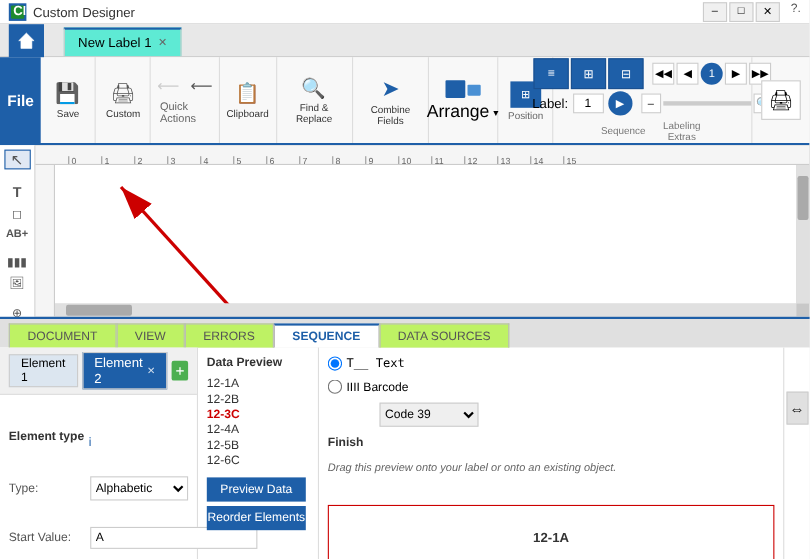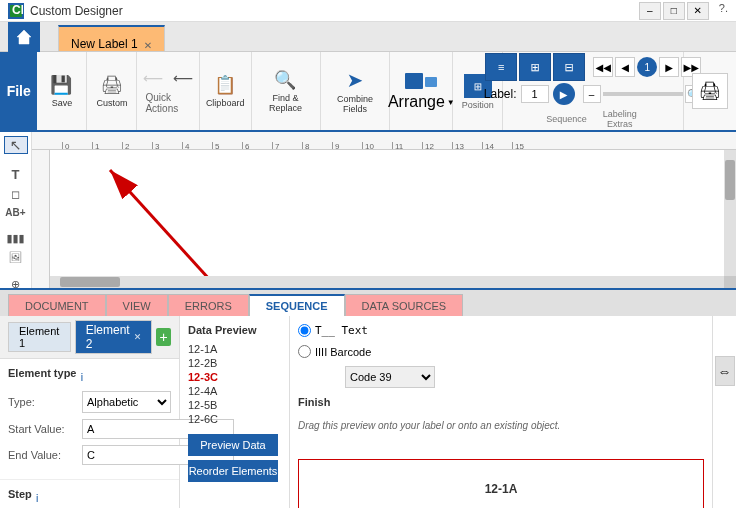--- a/index.html
+++ b/index.html
@@ -36,23 +36,22 @@
       background: #dce6f0;
       border: 1px solid #ccc;
       border-bottom: none;
       display: flex;
       align-items: center;
       gap: 6px;
       cursor: pointer;
       font-size: 12px;
     }
     .tab.active {
-      background: #fdba74;
+      background: #5eead4;
       border-top: 2px solid #1e5fa8;
-      align-items: flex-end;
     }
     .tab-close { font-size: 10px; color: #666; cursor: pointer; }
 
     
     .ribbon {
       height: 80px;
       background: #f8f8f8;
       border-bottom: 2px solid #1e5fa8;
       display: flex;
       align-items: stretch;
@@ -203,21 +202,21 @@
       height: 26px;
       align-items: flex-end;
       padding-left: 8px;
       gap: 0;
     }
     .bottom-tab {
       padding: 0 16px;
       height: 22px;
       display: flex;
       align-items: center;
-      background: #fca5a5;
+      background: #bef264;
       border: 1px solid #bbb;
       border-bottom: none;
       cursor: pointer;
       font-size: 11px;
       color: #555;
     }
     .bottom-tab.active {
       background: #fff;
       border-top: 2px solid #1e5fa8;
       color: #1e5fa8;
@@ -262,20 +261,21 @@
     }
     .config-section {
       padding: 8px;
       border-bottom: 1px solid #eee;
     }
     .config-row {
       display: flex;
       align-items: center;
       margin-bottom: 6px;
       gap: 4px;
+      margin-top: 24px;
     }
     .config-label { color: #555; font-size: 11px; width: 70px; flex-shrink: 0; }
     .config-select {
       flex: 1;
       height: 22px;
       border: 1px solid #ccc;
       font-size: 11px;
       background: white;
     }
     .config-input {

